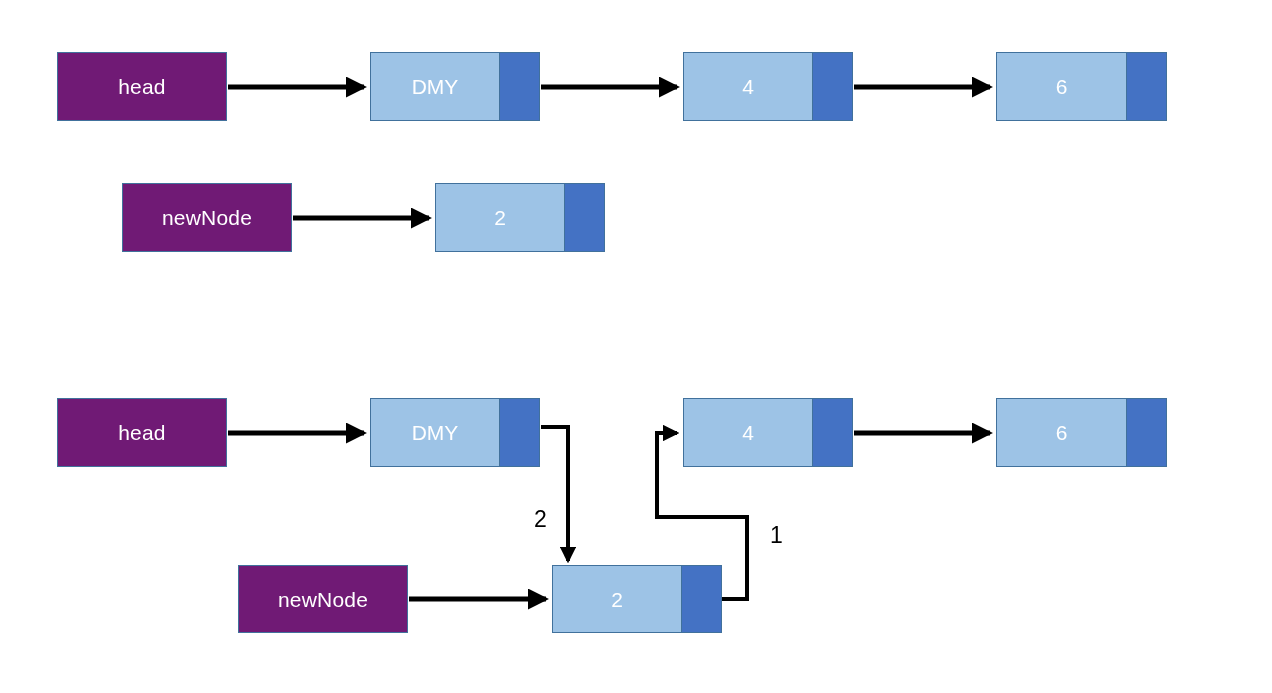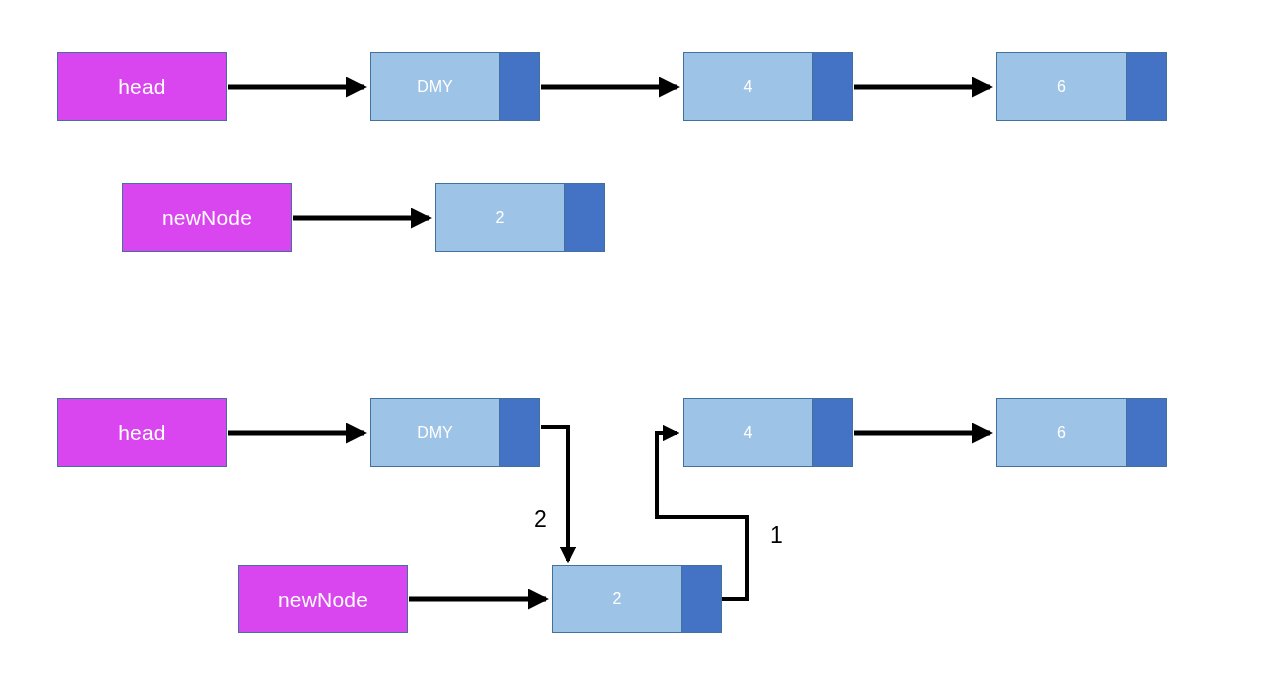--- a/index.html
+++ b/index.html
@@ -15,21 +15,21 @@
     width: 1272px;
     height: 693px;
     background: #ffffff;
     overflow: hidden;
   }
   
   .box {
     position: absolute;
     box-sizing: border-box;
     border: 1px solid #41719C;
-    background: #d946ef;
+    background: #701a75;
     display: flex;
     align-items: center;
     justify-content: center;
   }
   .label-box .txt {
     color: #FFFFFF;
     font-size: 21px;
     line-height: 1;
     letter-spacing: 0.2px;
   }
@@ -50,21 +50,21 @@
   }
   .node .ptr {
     box-sizing: border-box;
     border: 1px solid #41719C;
     border-left: none;
     background: #4472C4;
     height: 100%;
   }
   .node .data .txt {
     color: #FFFFFF;
-    font-size: 16px;
+    font-size: 21px;
     line-height: 1;
   }
   
   #arrows {
     position: absolute;
     left: 0;
     top: 0;
     width: 1272px;
     height: 693px;
     pointer-events: none;

